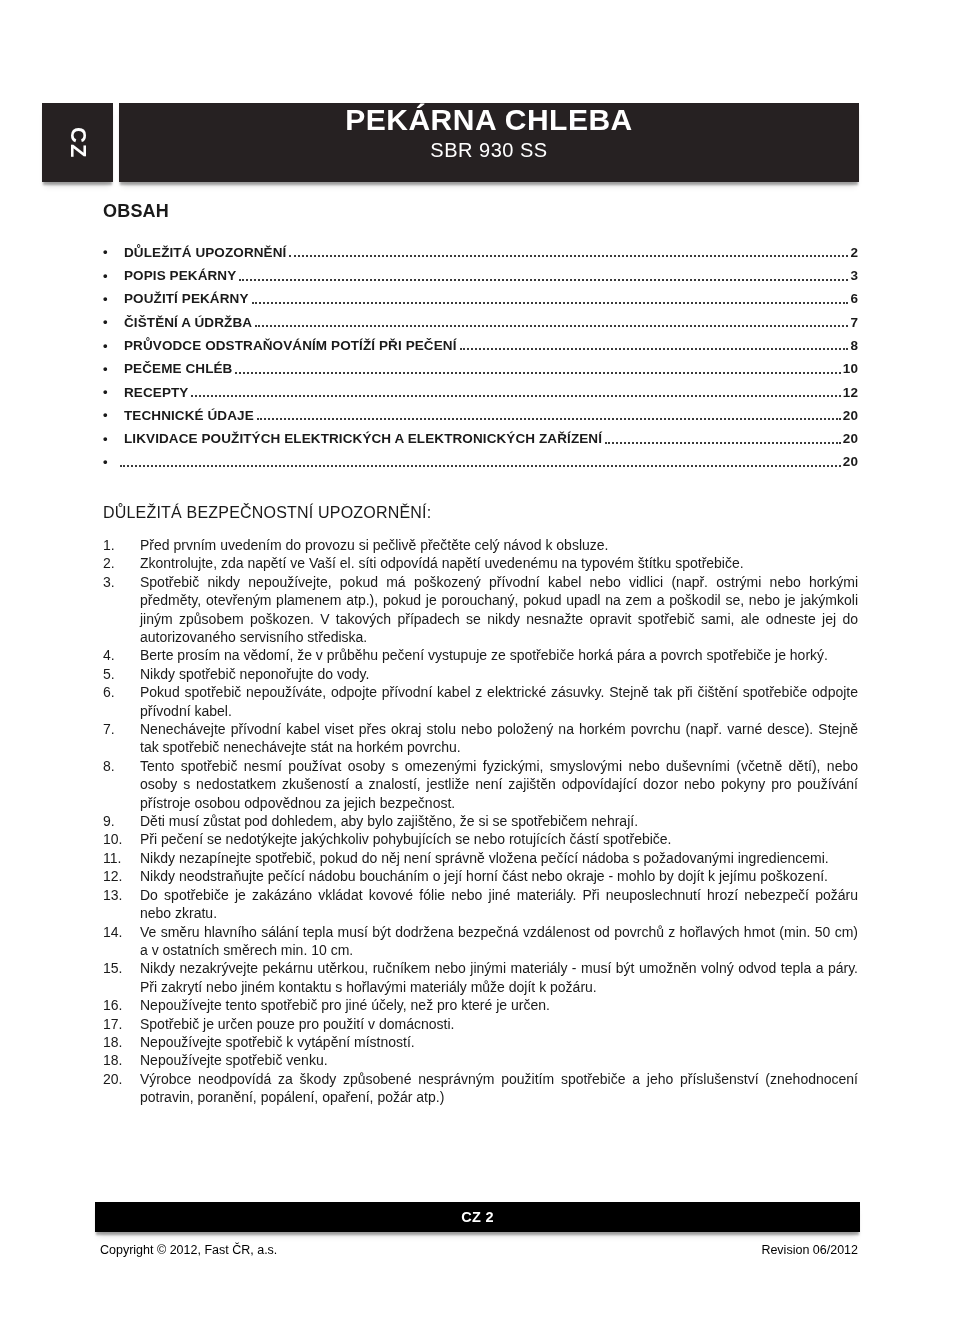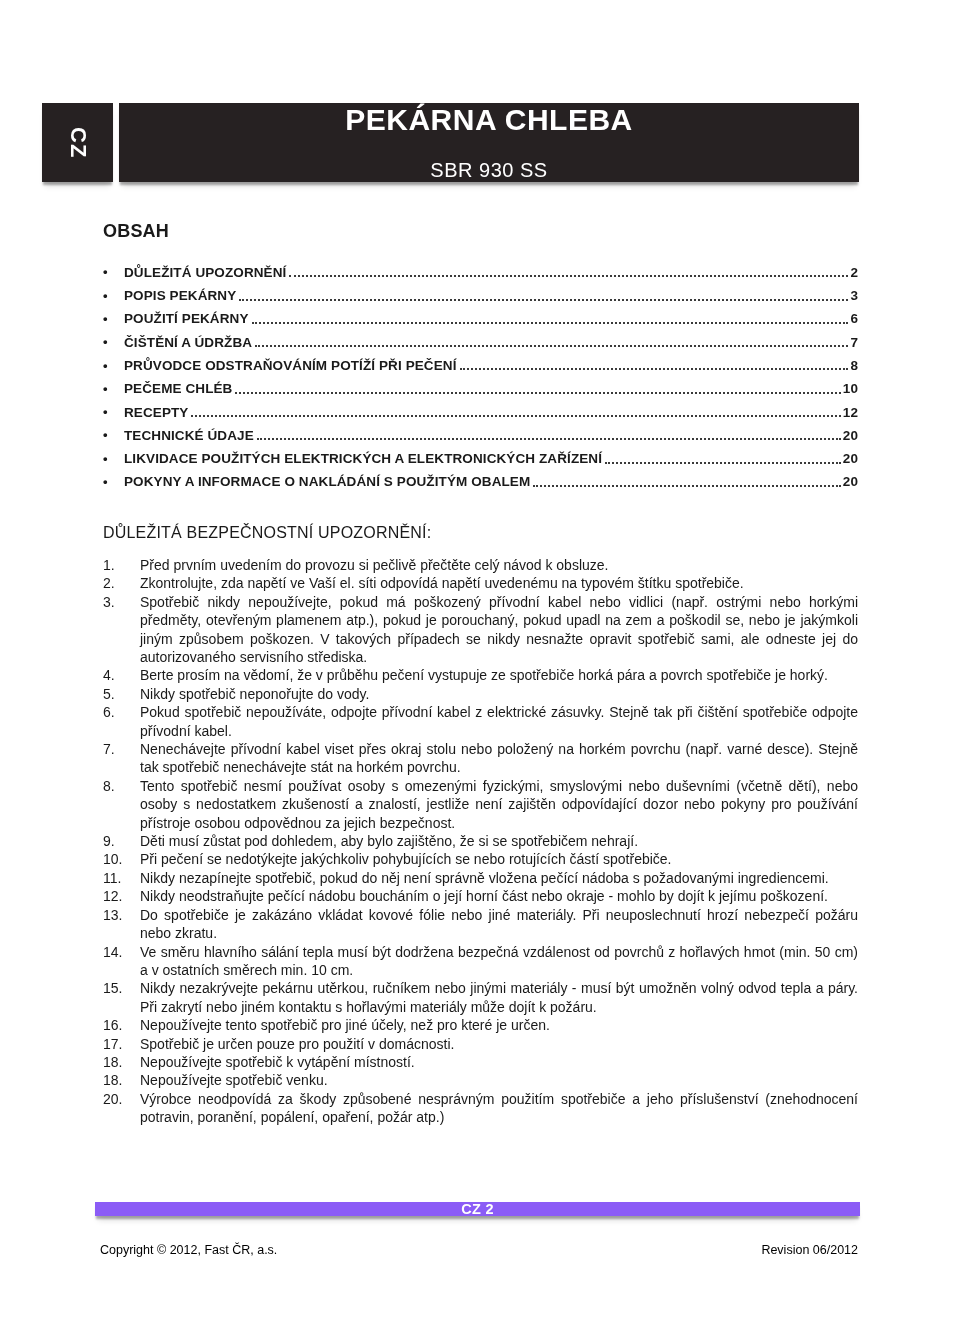--- a/index.html
+++ b/index.html
@@ -48,42 +48,42 @@
     position: absolute;
     left: 119px;
     top: 0;
     width: 740px;
     height: 79px;
     background: #262122;
     box-shadow: 0 4px 2px -1px rgba(0,0,0,0.30), 0 7px 6px -3px rgba(0,0,0,0.14);
     display: flex;
     flex-direction: column;
     align-items: center;
-    justify-content: space-between;
+    justify-content: flex-start;
   }
   .title-bar .title {
     color: #ffffff;
     font-size: 30px;
     font-weight: 700;
     letter-spacing: 0.5px;
     line-height: 1.1;
   }
   .title-bar .subtitle {
     color: #ffffff;
     font-size: 20px;
     font-weight: 400;
     letter-spacing: 0.5px;
     margin-top: 3px;
   }
 
   
   .content {
     position: absolute;
     left: 103px;
-    top: 196px;
+    top: 176px;
     width: 755px;
   }
   .toc-heading {
     margin: 25px 0 0 0;
     font-size: 18px;
     font-weight: 700;
     letter-spacing: 0.2px;
   }
   .toc {
     list-style: none;
@@ -146,22 +146,22 @@
     top: 0;
     text-align: left;
   }
 
   
   .footer-page-bar {
     position: absolute;
     left: 95px;
     top: 1202px;
     width: 765px;
-    height: 14px;
-    background: #8b5cf6;
+    height: 30px;
+    background: #000000;
     box-shadow: 0 4px 2px -1px rgba(0,0,0,0.30), 0 7px 6px -3px rgba(0,0,0,0.14);
     display: flex;
     align-items: center;
     justify-content: center;
     color: #ffffff;
     font-size: 14.5px;
     font-weight: 700;
     letter-spacing: 0.3px;
   }
   .footer-copy-row {
@@ -243,21 +243,20 @@
           <span class="toc-page">20</span>
         </li>
         <li class="toc-row">
           <span class="toc-bullet">•</span>
           <span class="toc-label">LIKVIDACE POUŽITÝCH ELEKTRICKÝCH A ELEKTRONICKÝCH ZAŘÍZENÍ</span>
           <span class="toc-dots"></span>
           <span class="toc-page">20</span>
         </li>
         <li class="toc-row">
           <span class="toc-bullet">•</span>
-          <span class="toc-label">POKYNY A INFORMACE O NAKLÁDÁNÍ S POUŽITÝM OBALEM</span>
           <span class="toc-dots"></span>
           <span class="toc-page">20</span>
         </li>
       </ul>
 
     <h2 class="safety-heading">DŮLEŽITÁ BEZPEČNOSTNÍ UPOZORNĚNÍ:</h2>
 
     <ol class="safety-list">
         <li class="safety-item"><span class="num">1.</span><span class="txt">Před prvním uvedením do provozu si pečlivě přečtěte celý návod k obsluze.</span></li>
         <li class="safety-item"><span class="num">2.</span><span class="txt">Zkontrolujte, zda napětí ve Vaší el. síti odpovídá napětí uvedenému na typovém štítku spotřebiče.</span></li>

